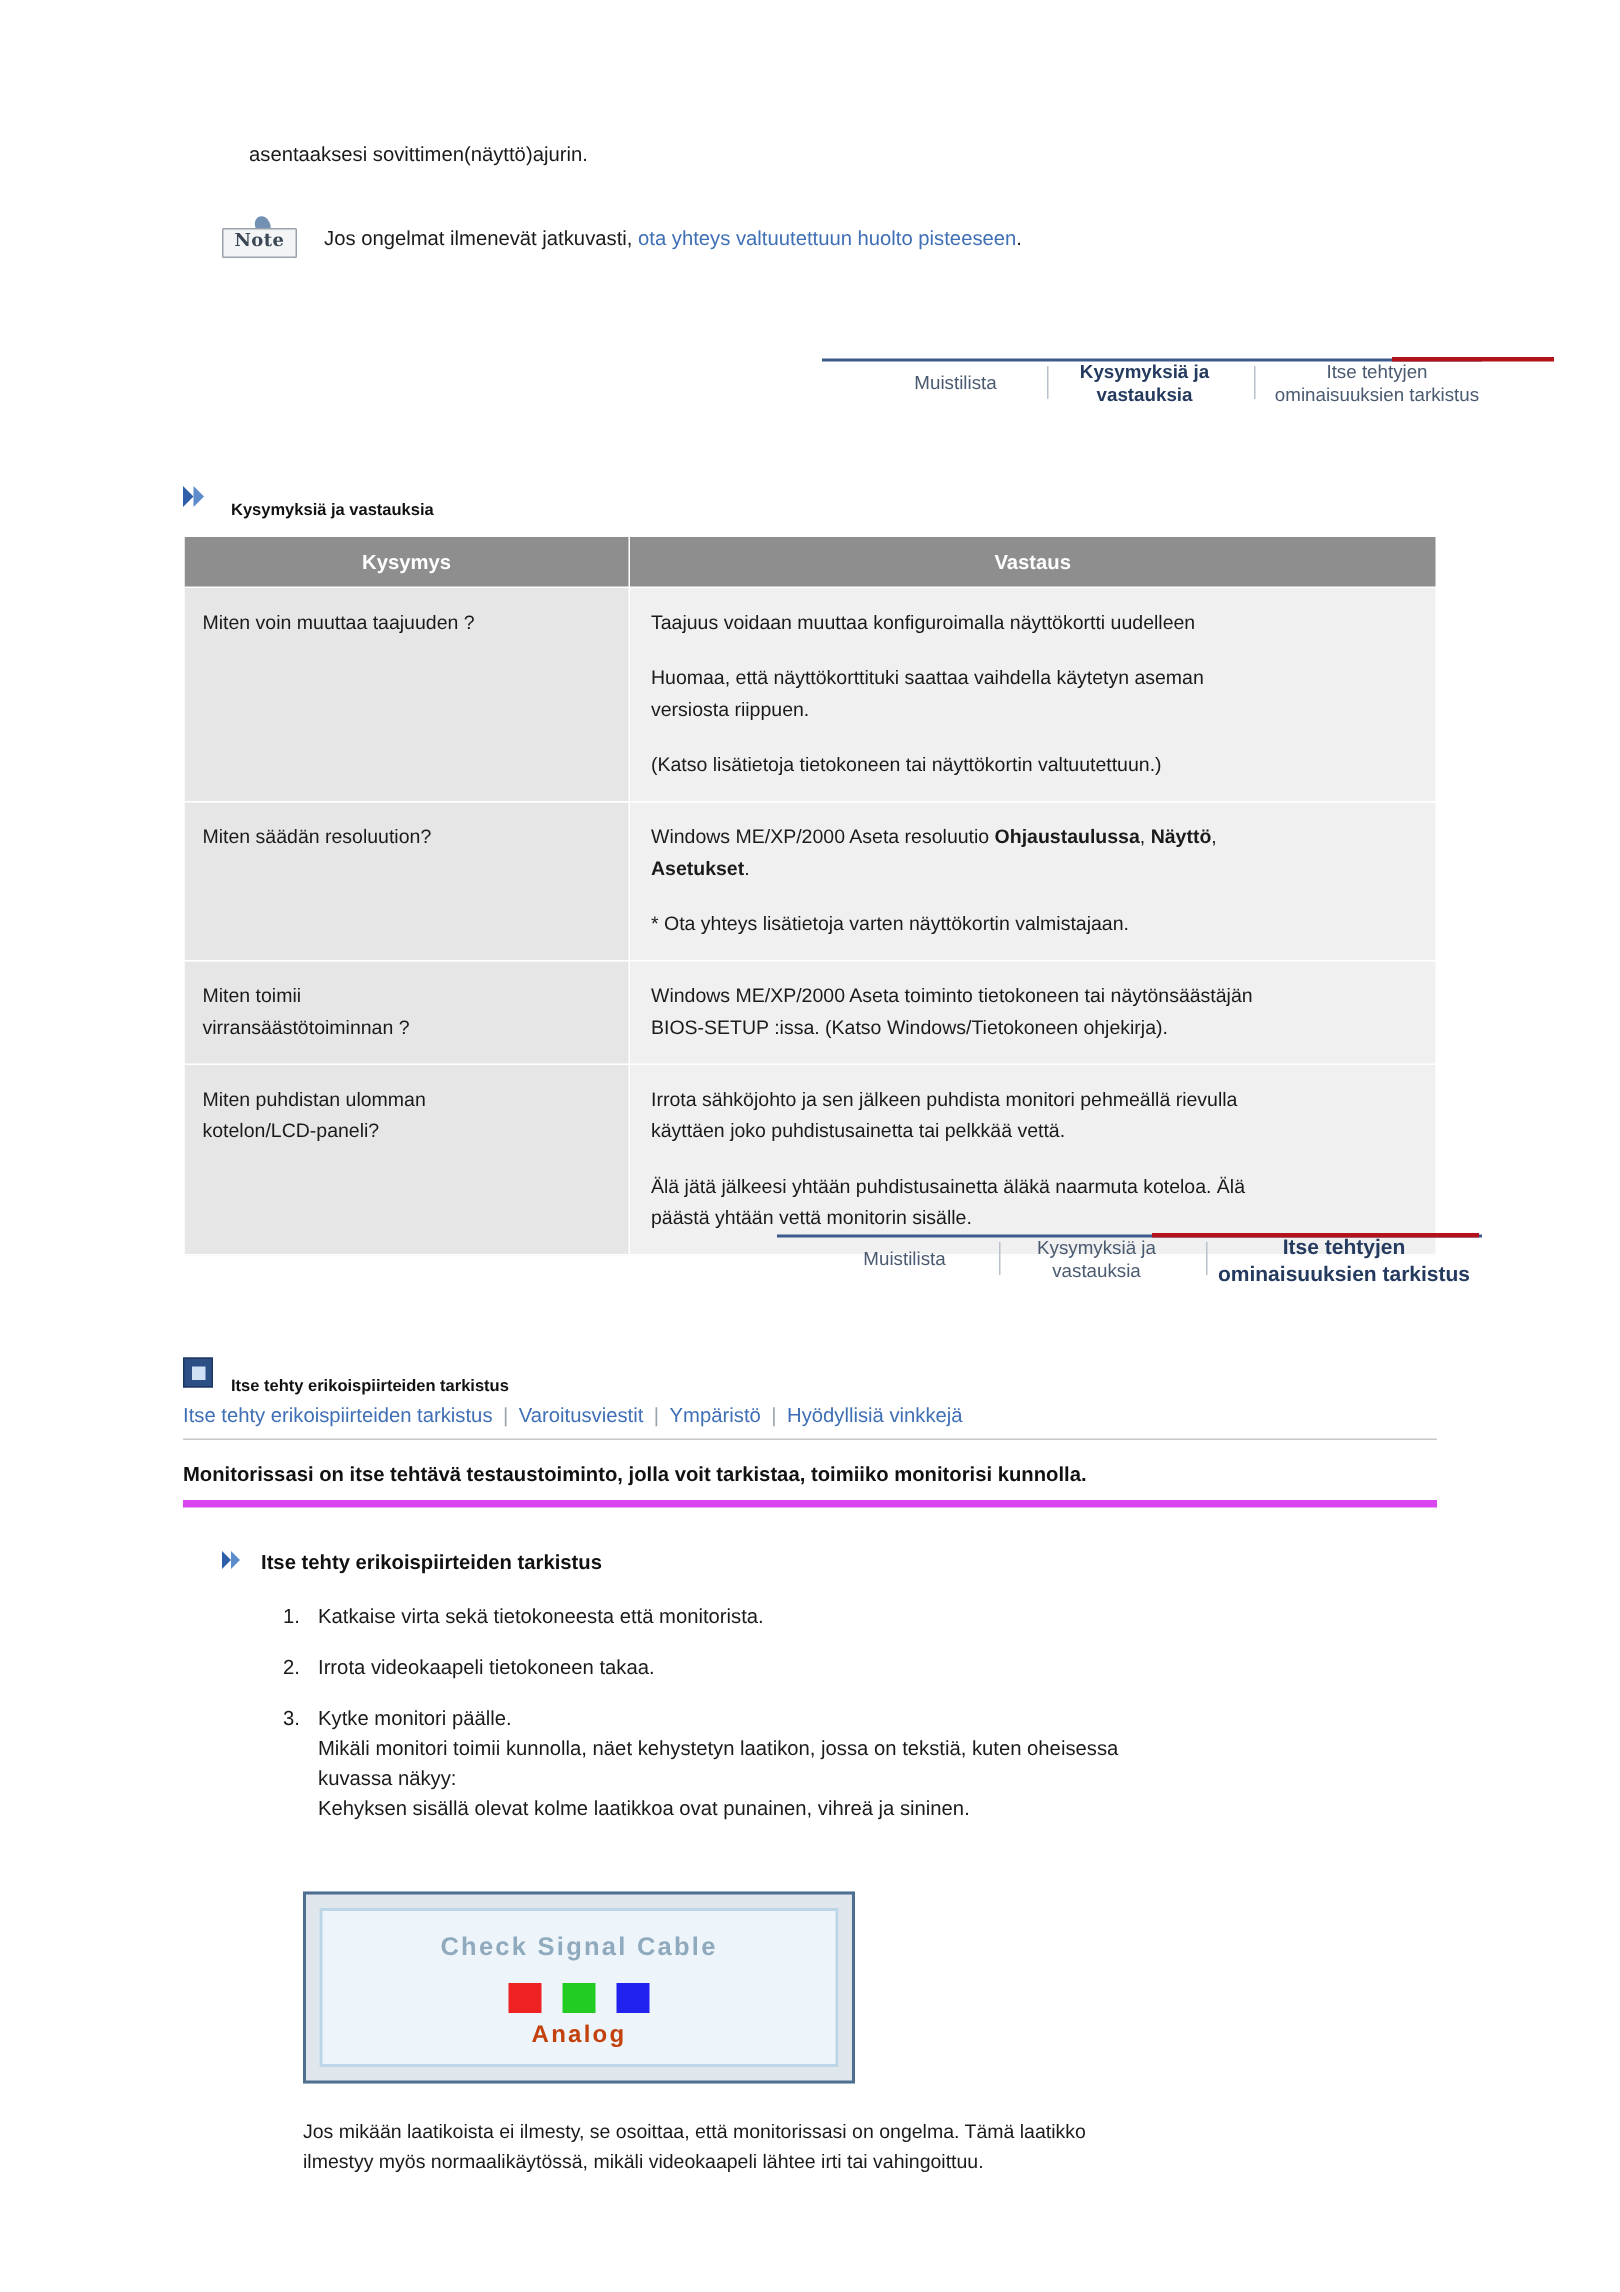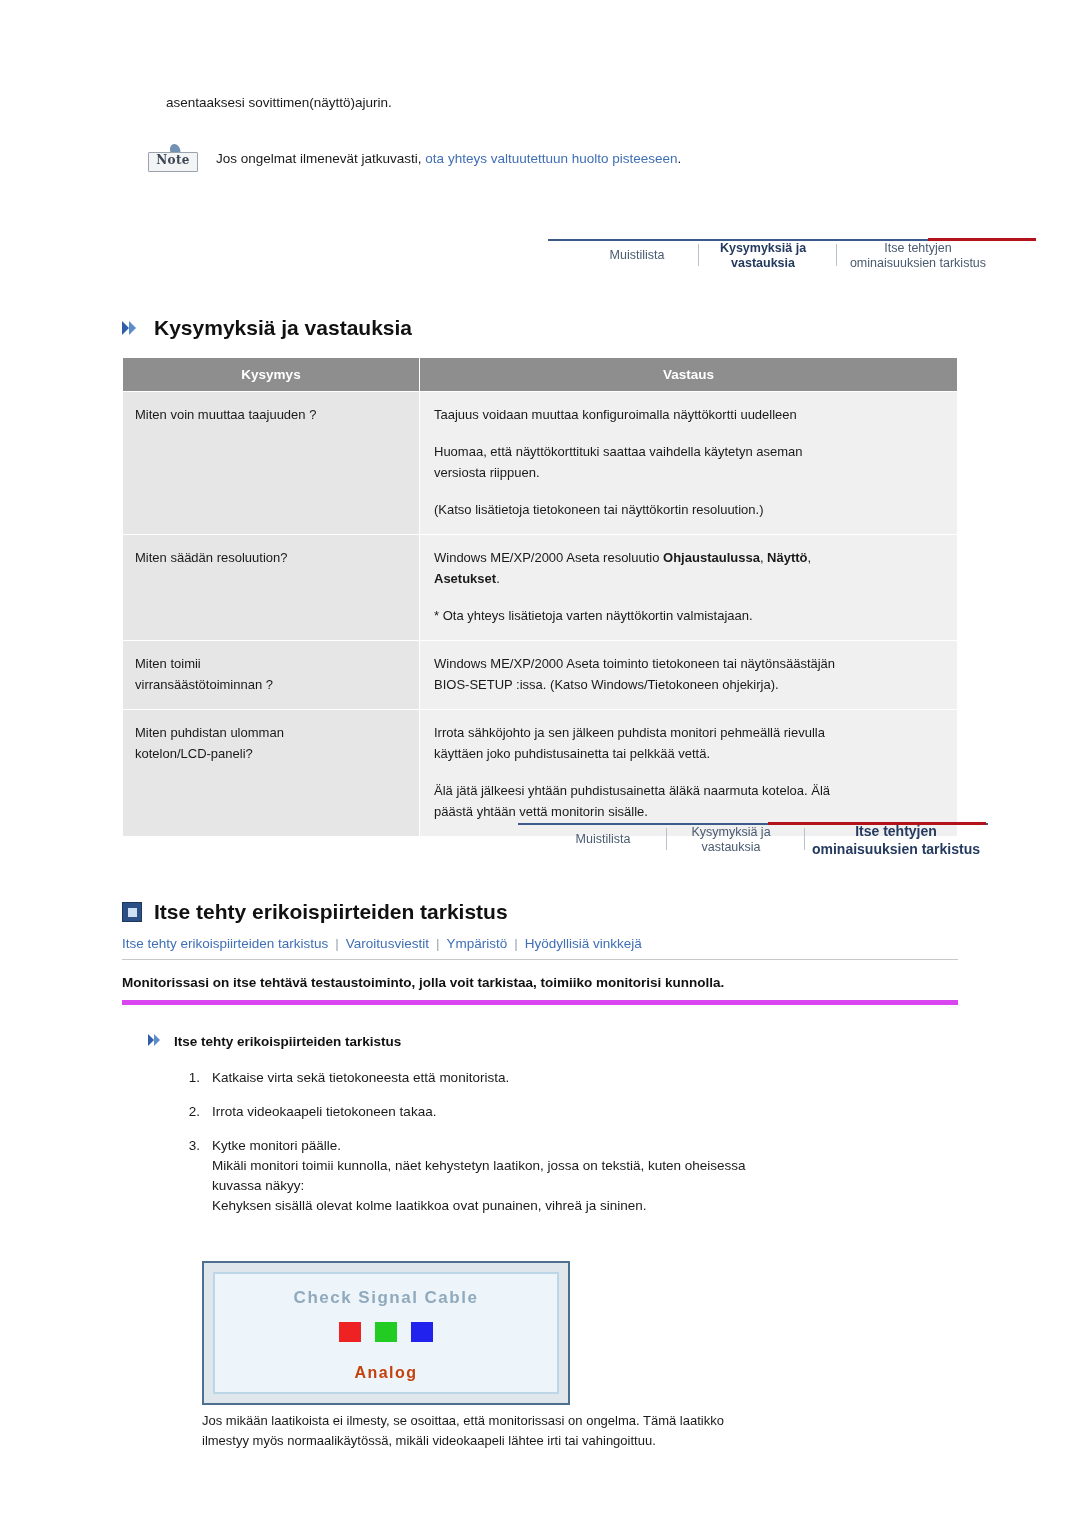--- a/index.html
+++ b/index.html
@@ -161,23 +161,24 @@
   .blue-icon::after {
     content: "";
     position: absolute;
     left: 5px;
     top: 5px;
     width: 9px;
     height: 9px;
     background: #cfe0f5;
   }
   .sec-title {
-    font-size: 21px;
+    font-size: 11px;
     font-weight: bold;
     color: #111111;
+    margin-top: 18px;
   }
 
   
   .qa-table {
     position: absolute;
     left: 122px;
     top: 357px;
     width: 836px;
     border-collapse: collapse;
     font-size: 13px;
@@ -266,21 +267,21 @@
   .step-num { width: 28px; flex: none; text-align: right; padding-right: 12px; }
   .step-body { flex: 1; }
   .step-body div { white-space: pre-wrap; }
 
   
   .testbox {
     position: absolute;
     left: 202px;
     top: 1261px;
     width: 368px;
-    height: 144px;
+    height: 128px;
     background: #dfe6ec;
     border: 2px solid #4f6f91;
     box-sizing: border-box;
     padding: 9px;
   }
   .testbox-inner {
     width: 100%;
     height: 100%;
     background: #eef5fa;
     border: 2px solid #bcd6e8;
@@ -366,21 +367,21 @@
         <tr>
       <th class="c1">Kysymys</th>
       <th>Vastaus</th>
     </tr>
     <tr>
       <td class="q">Miten voin muuttaa taajuuden ?</td>
       <td class="a">
         <p>Taajuus voidaan muuttaa konfiguroimalla näyttökortti uudelleen</p>
         <p style="white-space:pre-wrap">Huomaa, että näyttökorttituki saattaa vaihdella käytetyn aseman
 versiosta riippuen.</p>
-        <p class="tight">(Katso lisätietoja tietokoneen tai näyttökortin resoluution.)</p>
+        <p class="tight">(Katso lisätietoja tietokoneen tai näyttökortin valtuutettuun.)</p>
       </td>
     </tr>
     <tr>
       <td class="q">Miten säädän resoluution?</td>
       <td class="a">
         <p><span>Windows ME/XP/2000 Aseta resoluutio </span><b>Ohjaustaulussa</b><span>, </span><b>Näyttö</b><span>,</span><br><b>Asetukset</b><span>.</span></p>
         <p>* Ota yhteys lisätietoja varten näyttökortin valmistajaan.</p>
       </td>
     </tr>
     <tr>

